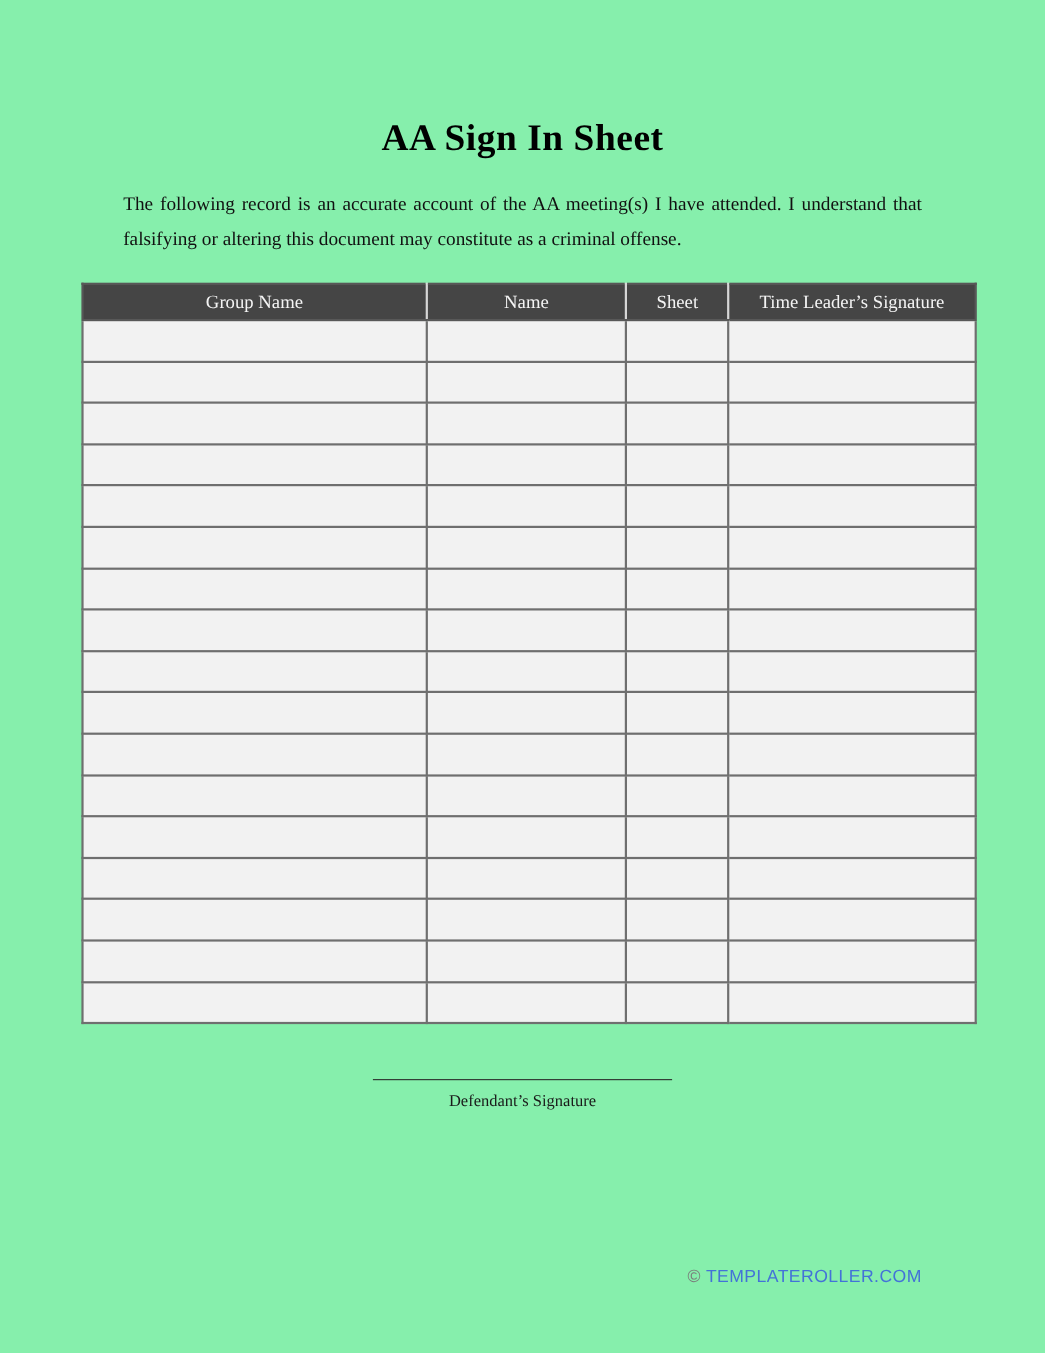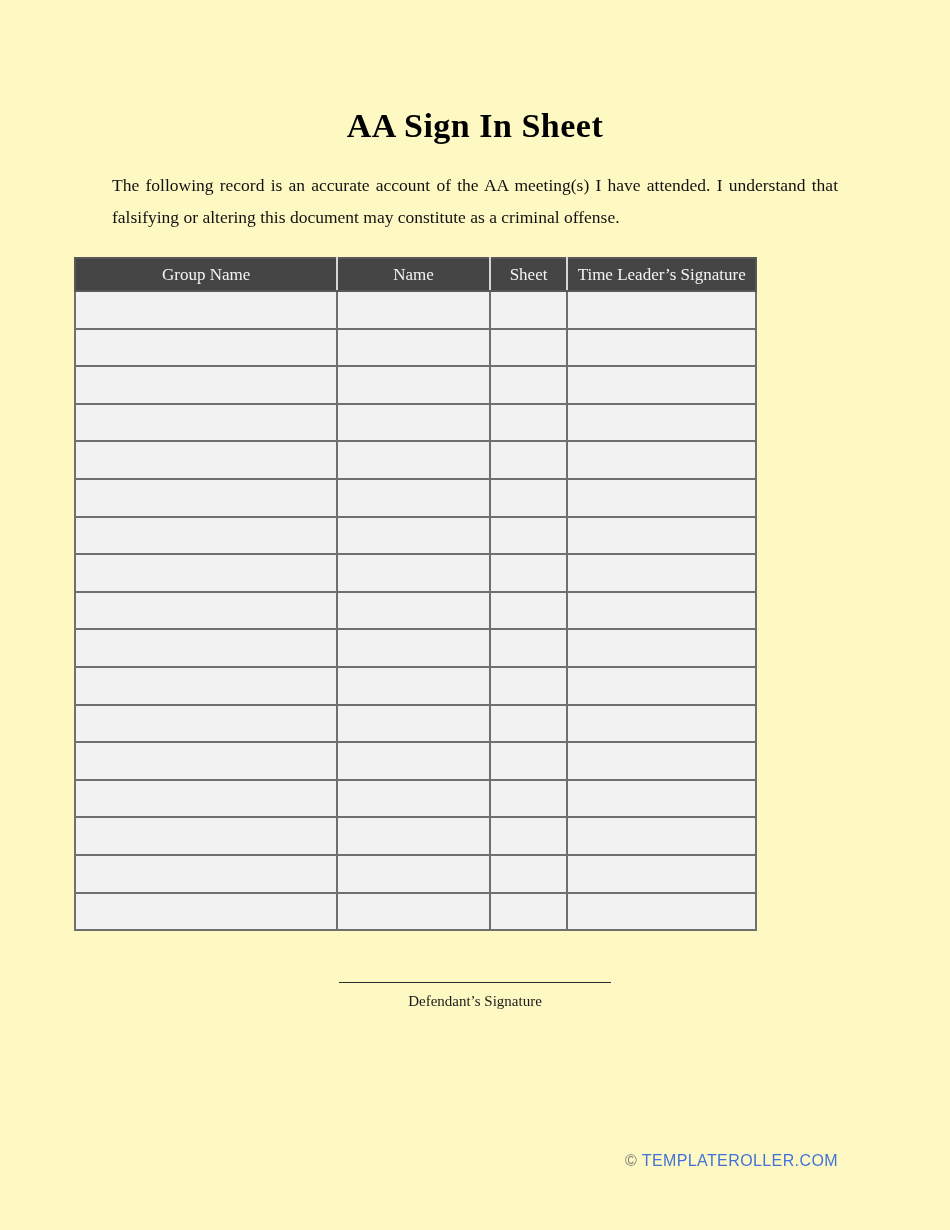--- a/index.html
+++ b/index.html
@@ -1,21 +1,21 @@
 <!DOCTYPE html>
 <html><head>
 <meta charset="utf-8">
 <style>
   * { margin: 0; padding: 0; box-sizing: border-box; }
   html, body { background: #ffffff; }
   .page {
     position: relative;
     width: 950px;
     height: 1230px;
-    background: #fef9c3;
+    background: #86efac;
     font-family: "Liberation Serif", serif;
     color: #1a1a1a;
     overflow: hidden;
   }
   .doc-title {
     margin-top: 104px;
     text-align: center;
     font-size: 34px;
     line-height: 44px;
     font-weight: bold;
@@ -44,21 +44,21 @@
   }
   .intro-paragraph {
     margin: 21px 112px 0 112px;
     font-size: 17.5px;
     line-height: 32px;
     text-align: justify;
     color: #111111;
   }
   .signin-table {
     margin: 24px 0 0 74px;
-    width: 683px;
+    width: 814px;
     border-collapse: collapse;
     border: 2px solid #585858;
     table-layout: fixed;
   }
   .signin-table thead th {
     background: #454545;
     color: #f4f4f4;
     font-weight: normal;
     font-size: 17px;
     height: 33px;

